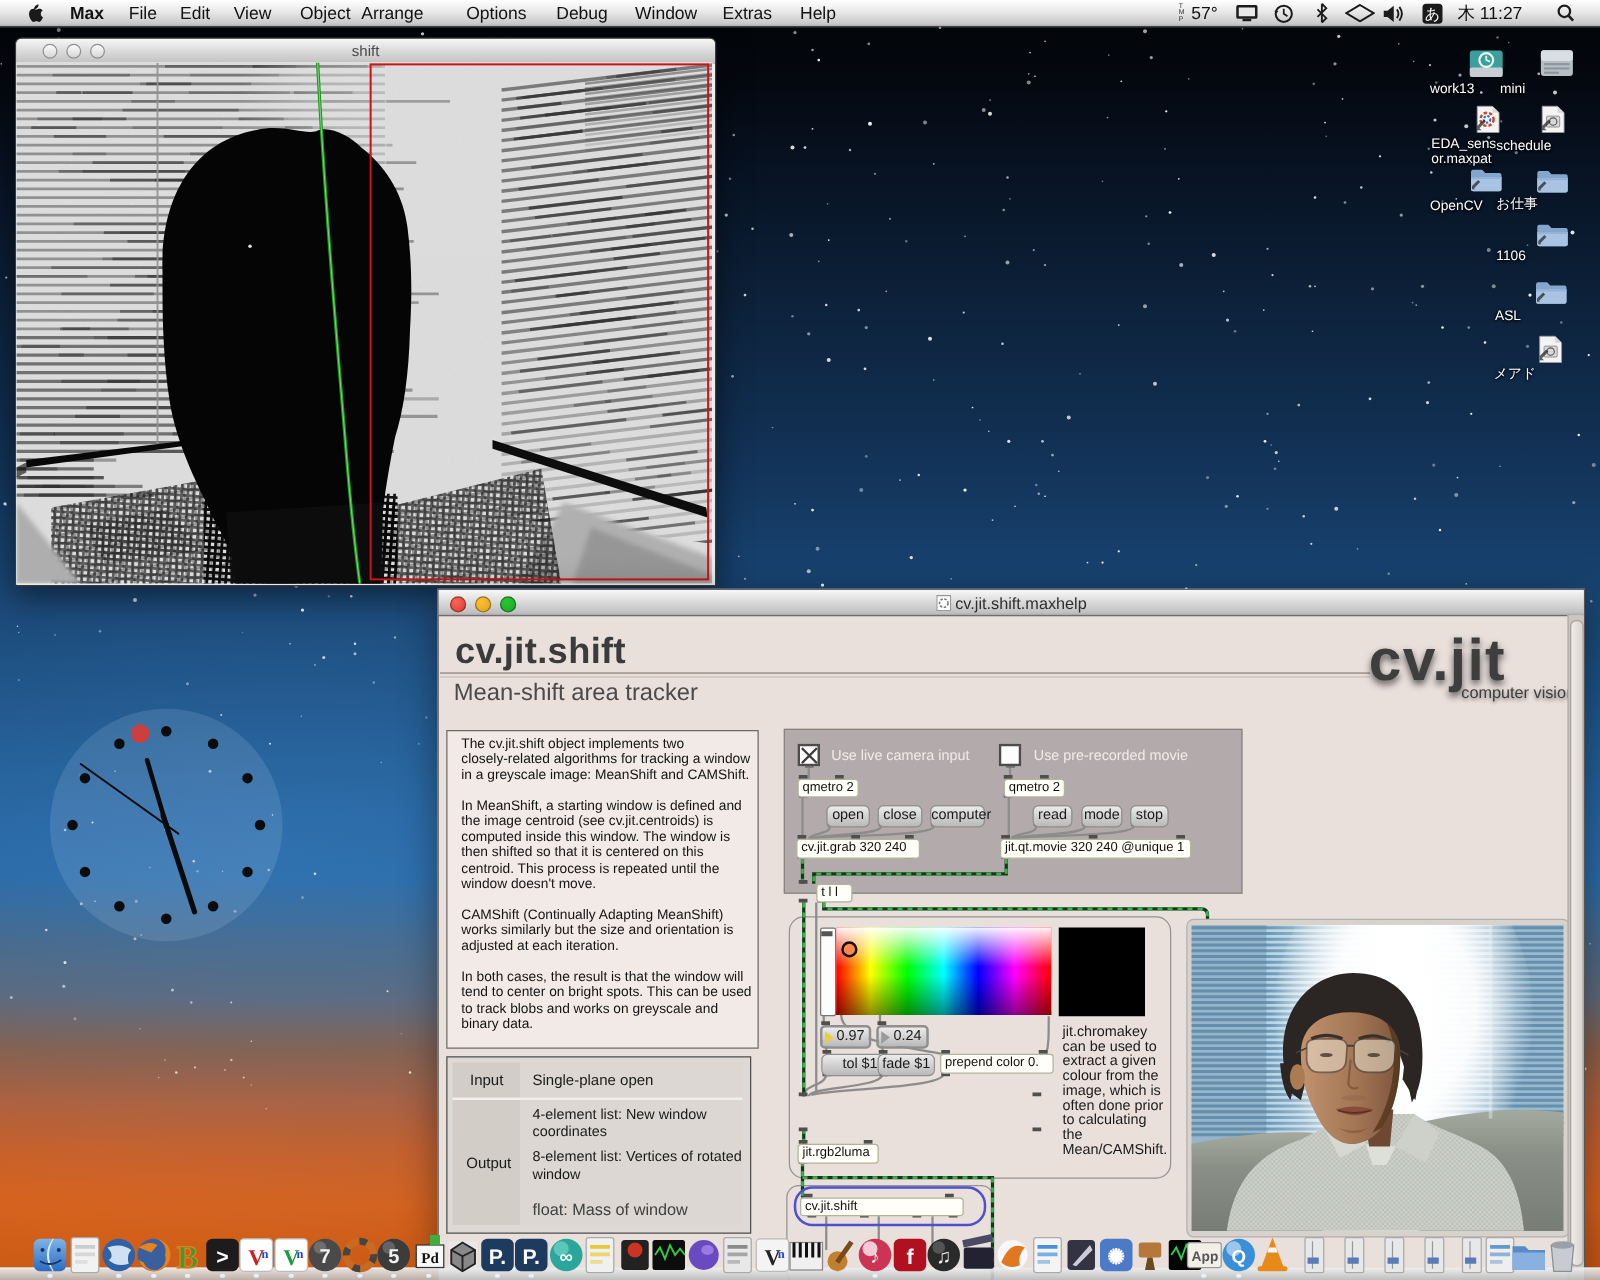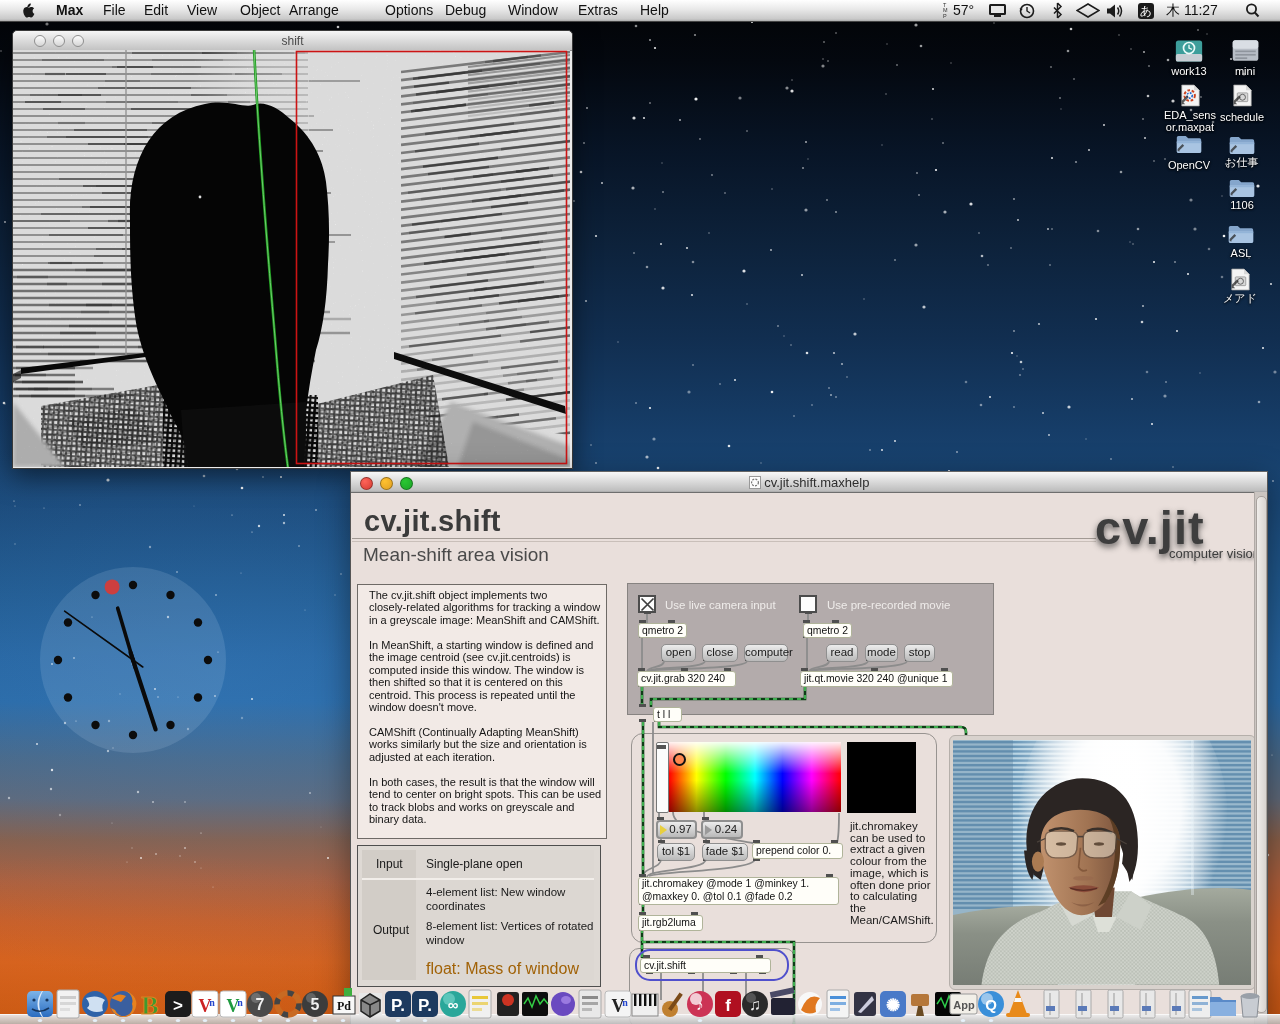--- a/index.html
+++ b/index.html
@@ -27,21 +27,21 @@
   background:linear-gradient(#f8f8f8,#dcdcdc 45%,#bfbfbf 92%,#a8a8a8);border-bottom:1px solid #6e6e6e;}
 #helptb .tl{position:absolute;top:4.5px;width:11px;height:11px;border-radius:50%;}
 #helptb .title{position:absolute;left:0;right:0;top:3px;text-align:center;
   font-size:13px;color:#2e2e2e;}
 .obox{position:absolute;background:#fffef9;border:1.5px solid #b0b49a;border-radius:3px;
   font-size:10.4px;color:#111;padding:0 0 0 3px;line-height:13.5px;white-space:nowrap;overflow:hidden;}
 .msg{position:absolute;background:linear-gradient(#ececec,#b9b9b9);border:1px solid #8f8f8f;
   border-radius:5px;font-size:11.5px;color:#1a1a1a;text-align:center;line-height:15px;}
 .cklabel{position:absolute;font-size:11.5px;color:#efecea;}
 .cbx{position:absolute;width:14px;height:14px;background:#fdfdfd;border:2.5px solid #4c4c4c;}
-.dlabel{position:absolute;width:90px;text-align:center;font-size:11px;color:#fff;
+.dlabel{position:absolute;width:90px;font-size:11px;color:#fff;
   text-shadow:0 1px 2px rgba(0,0,0,.95), 0 0 3px rgba(0,0,0,.8);}
 #dock{position:absolute;left:0;top:984px;width:1280px;height:40px;}
 #shelf{position:absolute;left:0;top:30px;width:1280px;height:10px;
   background:linear-gradient(rgba(235,235,235,.92),rgba(180,180,180,.88));
   border-top:1px solid rgba(255,255,255,.9);}
 </style></head><body>
 <div id="desk"></div>
 <svg id="stars" width="1280" height="1024" viewBox="0 0 1280 1024" style="position:absolute;left:0;top:0">
     <circle cx="415" cy="94" r="1.3" fill="#fff" opacity="0.38"></circle>
     <circle cx="1051" cy="67" r="1.1" fill="#fff" opacity="0.38"></circle>
@@ -1146,35 +1146,35 @@
       <div class="tl" style="left:49px;background:radial-gradient(circle at 35% 30%,#29c732,#1da428);border:0.5px solid rgba(0,0,0,.35)"></div>
       <div class="title"><svg width="12" height="13" viewBox="0 0 12 13" style="vertical-align:-2px">
           <rect x="0.5" y="0.5" width="11" height="12" fill="#fdfdfd" stroke="#999"></rect>
           <circle cx="6" cy="6.5" r="3.4" fill="none" stroke="#777" stroke-width="1.2" stroke-dasharray="2 1.2"></circle>
         </svg> cv.jit.shift.maxhelp</div>
     </div>
     <div style="position:absolute;left:13px;top:33px;font-size:29px;font-weight:bold;color:#3b3b3b;letter-spacing:0.3px;">cv.jit.shift</div>
     <div style="position:absolute;left:1px;top:66px;width:744px;height:1px;background:#a29a94"></div>
     <div style="position:absolute;left:1px;top:66px;width:744px;height:1px;background:#a29a94"></div>
     <div style="position:absolute;left:1px;top:69px;width:744px;height:1px;background:#c9bfb9"></div>
-    <div style="position:absolute;left:12px;top:72px;font-size:19px;color:#4a4a4a;">Mean-shift area vision</div>
+    <div style="position:absolute;left:12px;top:72px;font-size:19px;color:#4a4a4a;">Mean-shift area tracker</div>
     <div style="position:absolute;left:744px;top:28px;font-size:47px;font-weight:bold;color:#3e3e3e;text-shadow:0 3px 6px rgba(40,40,40,.75);letter-spacing:1px;">cv.jit</div>
     <div style="position:absolute;left:818px;top:74px;font-size:13px;color:#3d3d3d;text-shadow:0 2px 3px rgba(60,60,60,.6);white-space:nowrap;">computer vision</div>
     <div style="position:absolute;left:6px;top:112px;width:248px;height:253px;background:#f2eae6;border:1px solid #6e6a66;"></div>
     <div style="position:absolute;left:18px;top:117px;width:245px;font-size:11px;line-height:12.45px;color:#141414;white-space:nowrap;">The cv.jit.shift object implements two<br>closely-related algorithms for tracking a window<br>in a greyscale image: MeanShift and CAMShift.<br><br>In MeanShift, a starting window is defined and<br>the image centroid (see cv.jit.centroids) is<br>computed inside this window. The window is<br>then shifted so that it is centered on this<br>centroid. This process is repeated until the<br>window doesn't move.<br><br>CAMShift (Continually Adapting MeanShift)<br>works similarly but the size and orientation is<br>adjusted at each iteration.<br><br>In both cases, the result is that the window will<br>tend to center on bright spots. This can be used<br>to track blobs and works on greyscale and<br>binary data.</div>
     <div style="position:absolute;left:6px;top:373px;width:242px;height:140px;background:#ded9d4;border:1px solid #4f4f4f;"></div>
     <div style="position:absolute;left:11px;top:378px;width:54px;height:130px;background:#d2cdc7;"></div>
     <div style="position:absolute;left:65px;top:378px;width:178px;height:130px;background:#dcd7d2;"></div>
     <div style="position:absolute;left:11px;top:406px;width:232px;height:1.5px;background:#f2eeea;"></div>
     <div style="position:absolute;left:25px;top:385px;font-size:12px;color:#1a1a1a;">Input</div>
     <div style="position:absolute;left:75px;top:385px;font-size:12px;color:#1a1a1a;">Single-plane open</div>
     <div style="position:absolute;left:75px;top:414px;width:175px;font-size:11.5px;line-height:13.5px;color:#1a1a1a;">4-element list: New window<br>coordinates</div>
     <div style="position:absolute;left:22px;top:451px;font-size:12px;color:#1a1a1a;">Output</div>
     <div style="position:absolute;left:75px;top:448px;width:175px;font-size:11.5px;line-height:13.5px;color:#1a1a1a;">8-element list: Vertices of rotated<br>window</div>
-    <div style="position:absolute;left:75px;top:488px;font-size:16px;color:#a16207;">float: Mass of window</div>
+    <div style="position:absolute;left:75px;top:488px;font-size:13px;color:#404040;">float: Mass of window</div>
     <div style="position:absolute;left:276px;top:111px;width:365px;height:130px;background:#b3abab;border:1px solid #878381;"></div>
     <div style="position:absolute;left:280px;top:261px;width:304px;height:208px;border:1.5px solid #979390;border-radius:12px;"></div>
     <div style="position:absolute;left:278px;top:476px;width:164px;height:78px;border:1.5px solid #979390;border-radius:10px;"></div>
     <svg style="position:absolute;left:0;top:0" width="916" height="553" viewBox="0 0 916 553">
       <path d="M296,142 L296,151" stroke="#8c8c8c" stroke-width="1.8" fill="none"></path>
       <path d="M457,142 L457,151" stroke="#8c8c8c" stroke-width="1.8" fill="none"></path>
       <path d="M291,165 L291,199" stroke="#8c8c8c" stroke-width="1.8" fill="none"></path>
       <path d="M456,165 L456,199" stroke="#8c8c8c" stroke-width="1.8" fill="none"></path>
       <path d="M313,189 C313,196 298,194 296,199" stroke="#8c8c8c" stroke-width="1.8" fill="none"></path>
       <path d="M354,189 C354,197 300,195 297,199" stroke="#8c8c8c" stroke-width="1.8" fill="none"></path>
@@ -1376,28 +1376,27 @@
     <div class="cklabel" style="left:314px;top:127px;">Use live camera input</div>
     <div class="cklabel" style="left:476px;top:127px;">Use pre-recorded movie</div>
     <div class="obox" style="left:287px;top:151px;width:44px;height:13px;">qmetro 2</div>
     <div class="obox" style="left:452px;top:151px;width:44px;height:13px;">qmetro 2</div>
     <div class="obox" style="left:286px;top:199px;width:94px;height:14px;">cv.jit.grab 320 240</div>
     <div class="obox" style="left:449px;top:199px;width:148px;height:14px;">jit.qt.movie 320 240 @unique 1</div>
     <div class="obox" style="left:287px;top:235px;width:24px;height:13px;margin-left:15px;">t l l</div>
     <div class="obox" style="left:401px;top:371px;width:86px;height:14px;">prepend color 0.</div>
     <div class="obox" style="left:287px;top:443px;width:60px;height:14px;">jit.rgb2luma</div>
     <div class="obox" style="left:289px;top:486px;width:126px;height:13px;">cv.jit.shift</div>
-    <div class="obox" style="left:287px;top:405px;width:196px;height:26px;white-space:normal;font-size:10.4px;line-height:12.5px;">jit.chromakey @mode 1 @minkey 1. @maxkey 0. @tol 0.1 @fade 0.2</div>
     <div class="msg" style="left:310px;top:172px;width:33px;height:16px;">open</div>
     <div class="msg" style="left:351px;top:172px;width:34px;height:16px;">close</div>
     <div class="msg" style="left:393px;top:172px;width:42px;height:16px;">computer</div>
     <div class="msg" style="left:475px;top:172px;width:30px;height:16px;">read</div>
     <div class="msg" style="left:514px;top:172px;width:31px;height:16px;">mode</div>
     <div class="msg" style="left:553px;top:172px;width:29px;height:16px;">stop</div>
-    <div class="msg" style="left:306px;top:371px;width:36px;height:16px;">tol $1</div>
+    <div class="msg" style="left:306px;top:371px;width:36px;height:16px;padding-left:12px;">tol $1</div>
     <div class="msg" style="left:351px;top:371px;width:44px;height:16px;">fade $1</div>
     <div style="position:absolute;left:305px;top:270px;width:11px;height:69px;background:#fcfcfc;border:1px solid #777;border-radius:2px;"></div>
     <div style="position:absolute;left:306px;top:273px;width:9px;height:4px;background:#555;"></div>
     <div style="position:absolute;left:318px;top:270px;width:172px;height:70px;background:linear-gradient(rgba(255,255,255,.95),rgba(255,255,255,0) 45%,rgba(0,0,0,0) 55%,rgba(0,0,0,.45)),linear-gradient(90deg,#f00,#ff0 16%,#0f0 33%,#0ff 50%,#00f 66%,#f0f 83%,#f00);"></div>
     <div style="position:absolute;left:322px;top:281px;width:9px;height:9px;border:2.5px solid #111;border-radius:50%;background:#ff8850;"></div>
     <div style="position:absolute;left:496px;top:270px;width:69px;height:71px;background:#000;"></div>
     <div class="msg" style="left:305px;top:348px;width:37px;height:15px;border-width:2px;border-radius:4px;"><span style="position:absolute;left:2px;top:3px;width:0;height:0;border-left:7px solid #e8cf3f;border-top:5px solid transparent;border-bottom:5px solid transparent;"></span><span style="margin-left:8px;">0.97</span></div>
     <div class="msg" style="left:350px;top:348px;width:38px;height:15px;border-width:2px;border-radius:4px;"><span style="position:absolute;left:2px;top:3px;width:0;height:0;border-left:7px solid #9a9a9a;border-top:5px solid transparent;border-bottom:5px solid transparent;"></span><span style="margin-left:8px;">0.24</span></div>
     <div style="position:absolute;left:499px;top:349px;width:85px;font-size:11.5px;line-height:11.7px;color:#1a1a1a;">jit.chromakey<br>can be used to<br>extract a given<br>colour from the<br>image, which is<br>often done prior<br>to calculating<br>the<br>Mean/CAMShift.</div>
     <div style="position:absolute;left:284px;top:477px;width:150px;height:28px;border:2px solid #5050cc;border-radius:15px;"></div>
@@ -1560,21 +1559,21 @@
     <svg class="mi" style="left:20px;top:3px" width="15" height="16" viewBox="0 0 15 16">
       <path d="M10.8,0.6 C10.9,1.6 10.5,2.5 9.9,3.2 C9.2,3.9 8.2,4.4 7.3,4.3 C7.2,3.4 7.6,2.5 8.2,1.8 C8.8,1.1 9.9,0.6 10.8,0.6 Z" fill="#1a1a1a"></path>
       <path d="M12.6,8.2 C12.6,6.6 13.6,5.7 14.1,5.3 C13.3,4.2 12.1,4 11.7,4 C10.6,3.9 9.6,4.6 9,4.6 C8.4,4.6 7.6,4 6.7,4 C5.5,4 4.4,4.7 3.8,5.8 C2.6,7.9 3.5,11 4.7,12.7 C5.3,13.6 6,14.5 6.9,14.5 C7.8,14.5 8.1,14 9.1,14 C10.1,14 10.4,14.5 11.3,14.5 C12.2,14.5 12.8,13.6 13.4,12.8 C14.1,11.8 14.3,10.9 14.4,10.8 C14.3,10.8 12.6,10.1 12.6,8.2 Z" fill="#1a1a1a"></path>
     </svg>
     <div class="mi" style="left:56px;font-weight:bold;">Max</div>
     <div class="mi" style="left:103px;">File</div>
     <div class="mi" style="left:144px;">Edit</div>
     <div class="mi" style="left:187px;">View</div>
     <div class="mi" style="left:240px;">Object</div>
     <div class="mi" style="left:289px;">Arrange</div>
-    <div class="mi" style="left:373px;margin-left:12px;">Options</div>
+    <div class="mi" style="left:373px;">Options</div>
     <div class="mi" style="left:445px;">Debug</div>
     <div class="mi" style="left:508px;">Window</div>
     <div class="mi" style="left:578px;">Extras</div>
     <div class="mi" style="left:640px;">Help</div>
     <div class="mi" style="left:943px;font-size:5.5px;line-height:5.5px;top:2.5px;color:#333">T<br>M<br>P</div>
     <div class="mi" style="left:953px;">57°</div>
     <svg class="mi" style="left:988px;top:3px" width="19" height="15" viewBox="0 0 19 15">
       <rect x="1" y="1" width="17" height="11" rx="1.5" fill="#1c1c1c"></rect>
       <rect x="3" y="3" width="13" height="7" fill="#e8e8e8"></rect>
       <rect x="6" y="12" width="7" height="2" fill="#1c1c1c"></rect>

